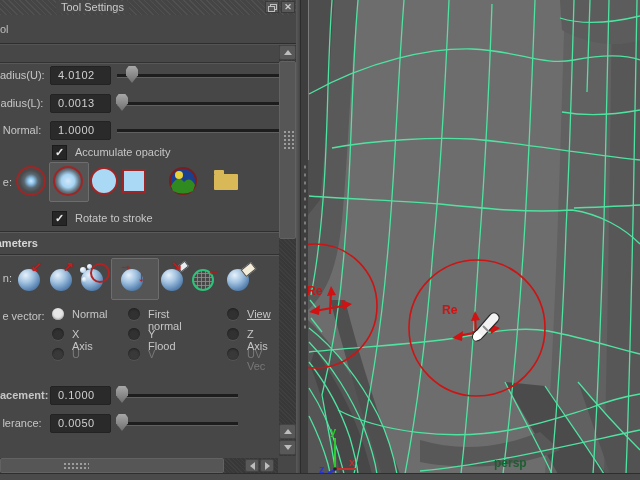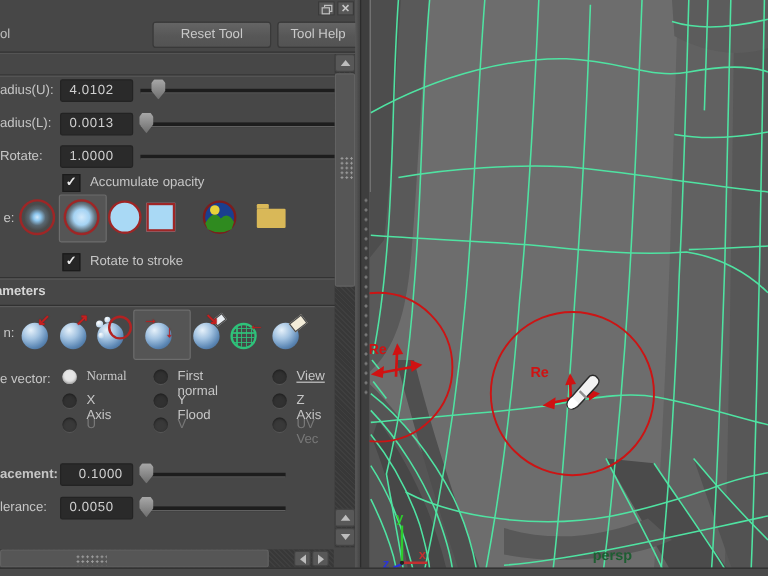--- a/index.html
+++ b/index.html
@@ -19,21 +19,21 @@
   #btn-restore .sq.a{left:4px;top:2px;}
   #btn-restore .sq.b{left:2px;top:4px;background:#585858;}
   #btn-close{left:281px;font-weight:bold;}
   #toolrow{left:0;top:16px;width:300px;height:27px;background:#474747;}
   #tool-frag{left:0px;top:7px;color:#bdbdbd;}
   .mbtn{background:linear-gradient(#656565,#575757 55%,#535353);border:1px solid #393939;
      border-radius:3px;color:#cacaca;text-align:center;line-height:20px;box-sizing:border-box;}
   #reset-btn{left:127px;top:18px;width:99px;height:22px;}
   #help-btn{left:231px;top:18px;width:68px;height:22px;}
   .hline{left:0;width:296px;height:1px;}
-  .lab{height:14px;text-align:left;color:#c6c6c6;white-space:nowrap;}
+  .lab{height:14px;text-align:center;color:#c6c6c6;white-space:nowrap;}
   .field{background:#2a2a2a;border:1px solid #232323;border-radius:2px;color:#d0d0d0;
      padding:2px 0 0 7px;box-sizing:border-box;width:61px;height:19px;letter-spacing:0.5px;}
   .track{height:3px;background:#1d1d1d;border-bottom:1px solid #606060;}
   .knob{width:12px;height:17px;background:linear-gradient(#a8a8a8,#6e6e6e);
      clip-path:polygon(22% 0,78% 0,100% 20%,100% 55%,50% 100%,0 55%,0 20%);}
   .cb{width:15px;height:15px;background:#262626;border:1px solid #1b1b1b;box-sizing:border-box;
      color:#ececec;font-size:11px;line-height:13px;text-align:center;font-weight:bold;}
   
   .selbox{background:#555;border:1px solid #6d6d6d;border-radius:2px;}
   .pfi{width:30px;height:30px;border-radius:50%;border:2px solid #9e2626;box-sizing:border-box;background:#4a4a4a;}
@@ -79,48 +79,49 @@
   #divider .dots{position:absolute;left:2px;top:163px;width:4px;height:168px;
      background-image:radial-gradient(#7d7d7d 0.8px,transparent 1px);background-size:4px 8px;}
   #viewport{left:308px;top:0;width:332px;height:474px;background:#6d6d6d;}
   #bottombar{left:0;top:473px;width:640px;height:7px;background:#4a4a4a;border-top:1px solid #2e2e2e;box-sizing:border-box;}
 </style>
 </head>
 <body>
 
 <div class="abs" id="panel">
 
+  <div class="abs" id="titlebar">
+    <div class="abs" id="title-text">Tool Settings</div>
+  </div>
   <div class="abs winbtn" id="btn-restore">
     <span class="sq a"></span>
     <span class="sq b"></span>
   </div>
   <div class="abs winbtn" id="btn-close">✕</div>
 
   <div class="abs" id="toolrow">
     <div class="abs" id="tool-frag">ol</div>
   </div>
-  <div class="abs mbtn" id="reset-btn">Reset Tool</div>
-  <div class="abs mbtn" id="help-btn">Tool Help</div>
 
   <div class="abs hline" style="top:43px;background:#2e2e2e;"></div>
   <div class="abs hline" style="top:44px;background:#545454;"></div>
   <div class="abs hline" style="top:62px;background:#323232;"></div>
   <div class="abs hline" style="top:63px;background:#585858;"></div>
 
   <div class="abs lab" style="left:0;top:69px;width:44px;">adius(U):</div>
   <div class="abs field" style="left:50px;top:66px;">4.0102</div>
   <div class="abs track" style="left:117px;top:74px;width:174px;"></div>
   <div class="abs knob" style="left:126px;top:66px;"></div>
 
   <div class="abs lab" style="left:0;top:97px;width:44px;">adius(L):</div>
   <div class="abs field" style="left:50px;top:94px;">0.0013</div>
   <div class="abs track" style="left:117px;top:102px;width:174px;"></div>
   <div class="abs knob" style="left:116px;top:94px;"></div>
 
-  <div class="abs lab" style="left:0;top:124px;width:44px;">Rotate:</div>
+  <div class="abs lab" style="left:0;top:124px;width:44px;">Normal:</div>
   <div class="abs field" style="left:50px;top:121px;">1.0000</div>
   <div class="abs track" style="left:117px;top:129px;width:174px;"></div>
   <div class="abs knob" style="left:280px;top:121px;"></div>
 
   <div class="abs cb" style="left:52px;top:145px;">✓</div>
   <div class="abs" style="left:75px;top:146px;">Accumulate opacity</div>
 
   <div class="abs lab" style="left:0;top:176px;width:12px;text-align:right;">e:</div>
   <div class="abs selbox" style="left:49px;top:162px;width:38px;height:38px;"></div>
   <div class="abs pfi soft" style="left:16px;top:166px;"></div>
@@ -177,21 +178,21 @@
   </div>
   <div class="abs op" style="left:225px;top:263px;">
     <span class="sphere"></span>
     <span class="wedge" style="right:0px;top:2px;"></span>
   </div>
 
   <div class="abs lab" style="left:0;top:310px;width:47px;">e vector:</div>
 
   <div class="abs" style="left:52px;top:308px;">
     <span class="radio sel abs" style="left:0;top:0;"></span>
-    <span class="rlabel abs" style="left:20px;top:0px;font-family:Liberation Serif, serif;">Normal</span>
+    <span class="rlabel abs" style="left:20px;top:0px;">Normal</span>
   </div>
   <div class="abs" style="left:128px;top:308px;">
     <span class="radio abs" style="left:0;top:0;"></span>
     <span class="rlabel abs" style="left:20px;top:0px;">First normal</span>
   </div>
   <div class="abs" style="left:227px;top:308px;">
     <span class="radio abs" style="left:0;top:0;"></span>
     <span class="rlabel abs" style="left:20px;top:0px;text-decoration:underline;">View</span>
   </div>
   <div class="abs" style="left:52px;top:328px;">
@@ -213,21 +214,21 @@
   <div class="abs dis" style="left:128px;top:348px;">
     <span class="radio abs" style="left:0;top:0;"></span>
     <span class="rlabel abs" style="left:20px;top:0px;">V</span>
   </div>
   <div class="abs dis" style="left:227px;top:348px;">
     <span class="radio abs" style="left:0;top:0;"></span>
     <span class="rlabel abs" style="left:20px;top:0px;">UV Vec</span>
   </div>
 
   <div class="abs lab" style="left:0;top:389px;width:44px;font-weight:bold;">acement:</div>
-  <div class="abs field" style="left:50px;top:386px;text-align:center;">0.1000</div>
+  <div class="abs field" style="left:50px;top:386px;">0.1000</div>
   <div class="abs track" style="left:117px;top:394px;width:121px;"></div>
   <div class="abs knob" style="left:116px;top:386px;"></div>
 
   <div class="abs lab" style="left:0;top:417px;width:44px;">lerance:</div>
   <div class="abs field" style="left:50px;top:414px;">0.0050</div>
   <div class="abs track" style="left:117px;top:422px;width:121px;"></div>
   <div class="abs knob" style="left:116px;top:414px;"></div>
 
 
   <div class="abs strack" style="left:279px;top:45px;width:17px;height:411px;"></div>

